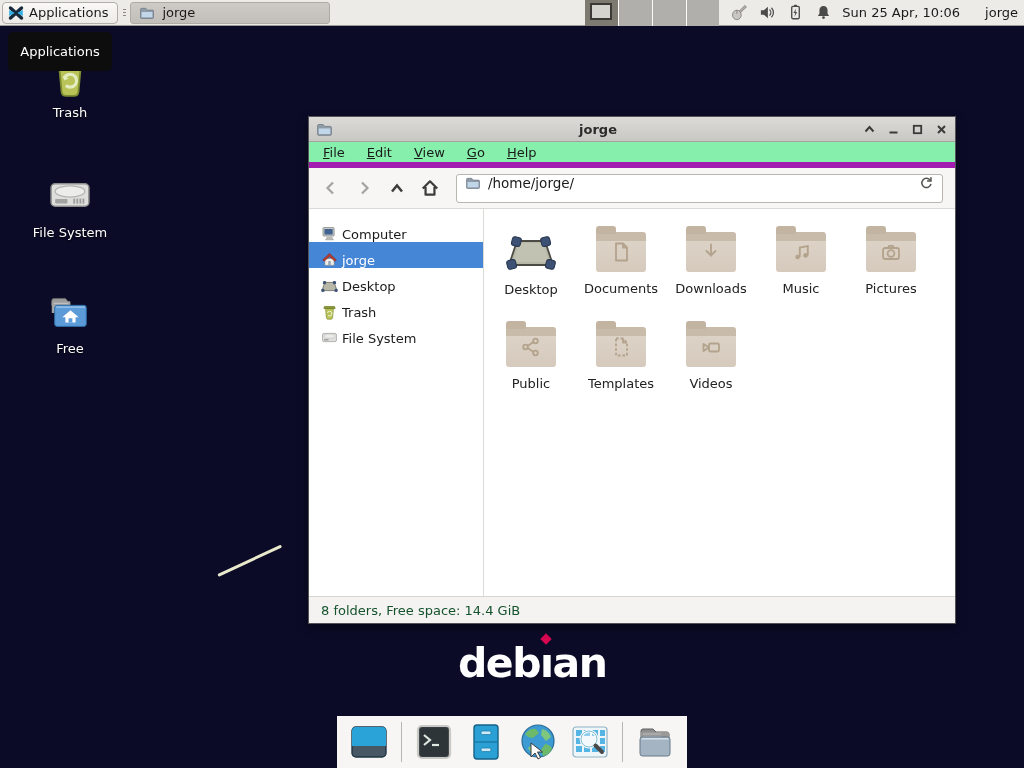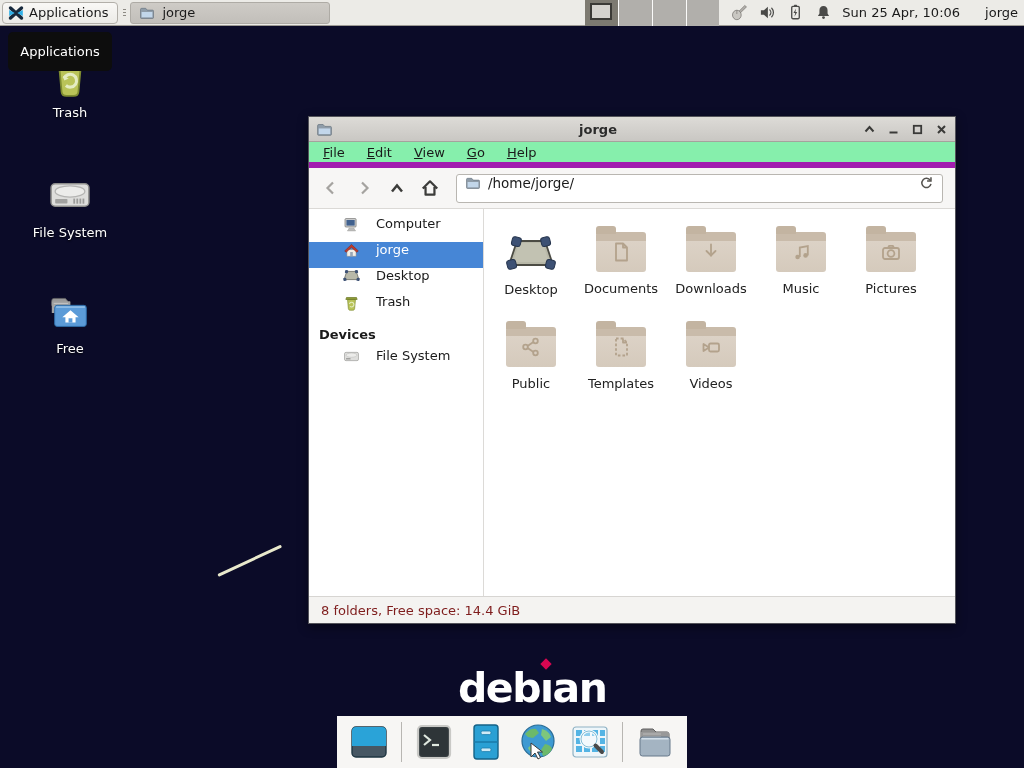--- a/index.html
+++ b/index.html
@@ -66,37 +66,37 @@
   .toolbar { height:41px; flex:none; background:#f7f6f5; border-bottom:1px solid #dbd9d6;
     display:flex; align-items:center; padding:0 12px; gap:13px; }
   .tool-btn { width:20px; height:20px; display:flex; align-items:center; justify-content:center; }
   .path-entry { flex:1; height:29px; background:#fff; border:1px solid #b9b6b1;
     border-radius:3px; display:flex; align-items:flex-start; gap:7px; padding:0 8px; margin-left:3px; }
   .path-text { flex:1; font-size:13.5px; }
   .main { flex:1; display:flex; min-height:0; }
   .sidebar { width:175px; flex:none; background:#fff; border-right:1px solid #dcdad7;
     padding-top:7px; }
   .side-header { font-weight:bold; padding:7px 10px 6px 10px; }
-  .side-item { height:26px; display:flex; align-items:flex-start; gap:16px; padding-left:34px; }
+  .side-item { height:26px; display:flex; align-items:flex-end; gap:4px; padding-left:12px; }
   .side-item.selected { background:#4686d6; color:#fff; }
   .files { flex:1; display:flex; flex-wrap:wrap; align-content:flex-start;
     padding:12px 0 0 2px; background:#fff; }
   .file-cell { width:90px; height:95px; display:flex; flex-direction:column;
     align-items:center; padding-top:6px; }
   .folder-ico { width:50px; height:40px; position:relative; border-radius:3px;
     background:linear-gradient(180deg,#c9bbaa 0 9px,#dcd2c6 9px,#d5cabc 100%);
     display:flex; align-items:center; justify-content:center; margin-top:5px; }
   .folder-ico::before { content:""; position:absolute; top:-6px; left:0; width:20px;
     height:8px; background:#c3b4a1; border-radius:3px 3px 0 0; }
   .file-label { margin-top:9px; color:#222; }
   .statusbar { height:27px; flex:none; background:#f4f3f1; border-top:1px solid #d7d5d2;
-    display:flex; align-items:center; padding:0 12px; color:#7f1d1d; }
-
-  
-  .debian { position:absolute; left:458px; top:664px; color:#fff; font-size:41px;
+    display:flex; align-items:center; padding:0 12px; color:#14532d; }
+
+  
+  .debian { position:absolute; left:458px; top:639px; color:#fff; font-size:41px;
     font-weight:bold; letter-spacing:-1.5px; z-index:5; }
   .ichar { position:relative; }
   .diamond { position:absolute; left:2px; top:-4px; width:8px; height:8px;
     background:#d70751; transform:rotate(45deg); }
 
   
   .dock { position:absolute; bottom:0; left:50%; transform:translateX(-50%);
     height:52px; background:#f7f6f4; display:flex; align-items:center;
     padding:0 12px; gap:12px; z-index:30; }
   .dock-sep { width:1px; height:40px; background:#b8b6b2; }
@@ -343,21 +343,20 @@
         <span>
           <svg width="17" height="17" viewBox="0 0 18 18">
             <path d="M4.8 5.9 h8.4 l-.9 9.7 c-.1 1-.9 1.6-1.9 1.6 h-2.8 c-1 0-1.8-.6-1.9-1.6 Z" fill="#b9c358" stroke="#7e8c30" stroke-width="0.7"></path>
             <path d="M3.7 3.7 h10.6 l.7 2.1 H3 Z" fill="#8e9c38" stroke="#66741f" stroke-width="0.7"></path>
             <path d="M6.7 10.4 a2.5 2.5 0 1 1 .7 2.7" stroke="#e4ecc2" stroke-width="1.2" fill="none"></path>
           </svg>
         </span>
         <span>Trash</span>
       </div>
 
-      <div class="side-header">Devices</div>
 
       <div class="side-item">
         <span>
           <svg width="17" height="17" viewBox="0 0 18 18">
             <rect x="1.6" y="4.6" width="14.8" height="8.8" rx="1.6" fill="#dededc" stroke="#8d8d8b" stroke-width="0.6"></rect>
             <ellipse cx="9" cy="7.6" rx="5.8" ry="2.2" fill="#ececea" stroke="#b4b4b2" stroke-width="0.5"></ellipse>
             <rect x="3.2" y="10.6" width="4.8" height="1.7" rx="0.3" fill="#a2a2a0"></rect>
           </svg>
         </span>
         <span>File System</span>

